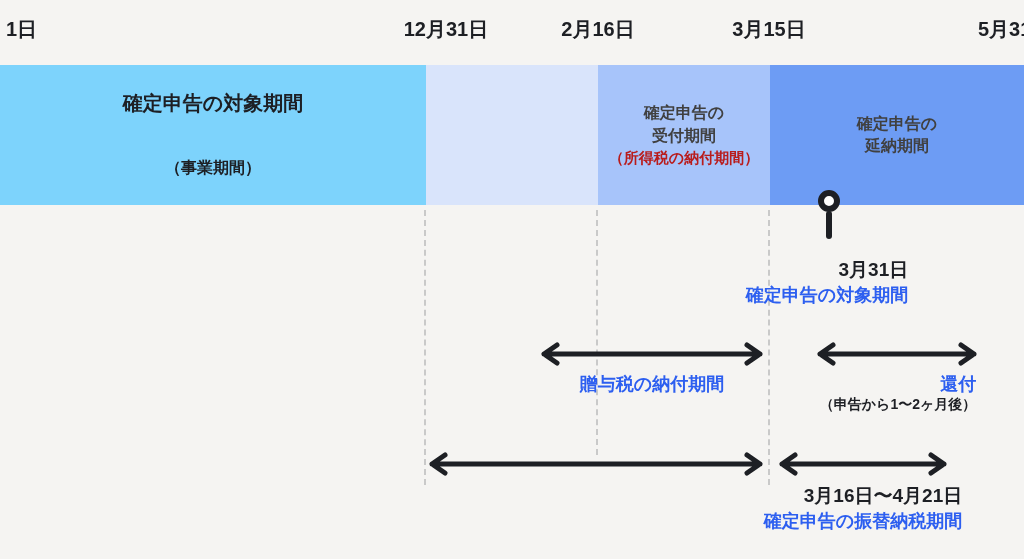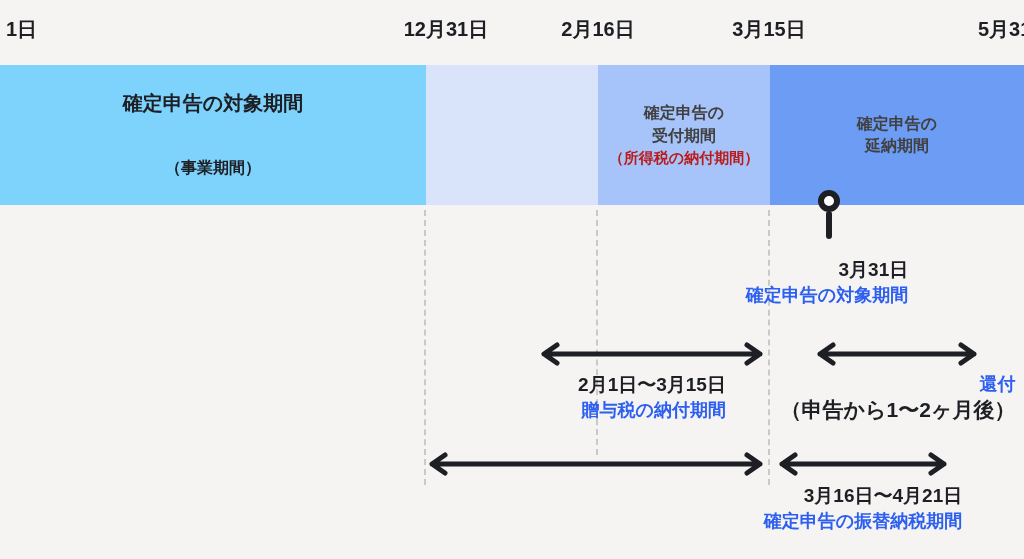--- a/index.html
+++ b/index.html
@@ -48,21 +48,21 @@
     border:6px solid #1d1f24;border-radius:50%;background:#ffffff;
   }
   .pin-stem{
     position:absolute;left:8px;top:21px;width:6px;height:28px;
     background:#1d1f24;border-radius:3px;
   }
   
   .ann{position:absolute;transform:translateX(-50%);text-align:right;white-space:nowrap;}
   .ann-date{font-size:19px;font-weight:bold;color:#1d1f24;}
   .ann-blue{font-size:18px;font-weight:bold;color:#2d5ff0;}
-  .ann-note{font-size:21px;font-weight:bold;color:#1d1f24;}
+  .ann-note{font-size:14px;font-weight:bold;color:#1d1f24;}
   
   .arrow{position:absolute;height:26px;}
   .arrow svg{display:block;}
   .arrow path{stroke:#1d1f24;stroke-width:5;fill:none;stroke-linecap:round;stroke-linejoin:round;}
   .arrow-1{left:538px;top:341px;width:228px;}
   .arrow-2{left:814px;top:341px;width:166px;}
   .arrow-3{left:426px;top:451px;width:340px;}
   .arrow-4{left:776px;top:451px;width:174px;}
 </style>
 </head>
@@ -103,21 +103,20 @@
   <div class="ann-date">3月31日</div>
   <div class="ann-blue">確定申告の対象期間</div>
 </div>
 
 <div class="arrow arrow-1">
   <svg width="228" height="26" viewBox="0 0 228 26">
     <path d="M19 4 L6 13 L19 22 M6 13 H222 M209 4 L222 13 L209 22"></path>
   </svg>
 </div>
 <div class="ann" style="left:652px;top:372px">
-  <div class="ann-date">2月1日〜3月15日</div>
   <div class="ann-blue">贈与税の納付期間</div>
 </div>
 
 <div class="arrow arrow-2">
   <svg width="166" height="26" viewBox="0 0 166 26">
     <path d="M19 4 L6 13 L19 22 M6 13 H160 M147 4 L160 13 L147 22"></path>
   </svg>
 </div>
 <div class="ann" style="left:898px;top:372px">
   <div class="ann-blue">還付</div>

